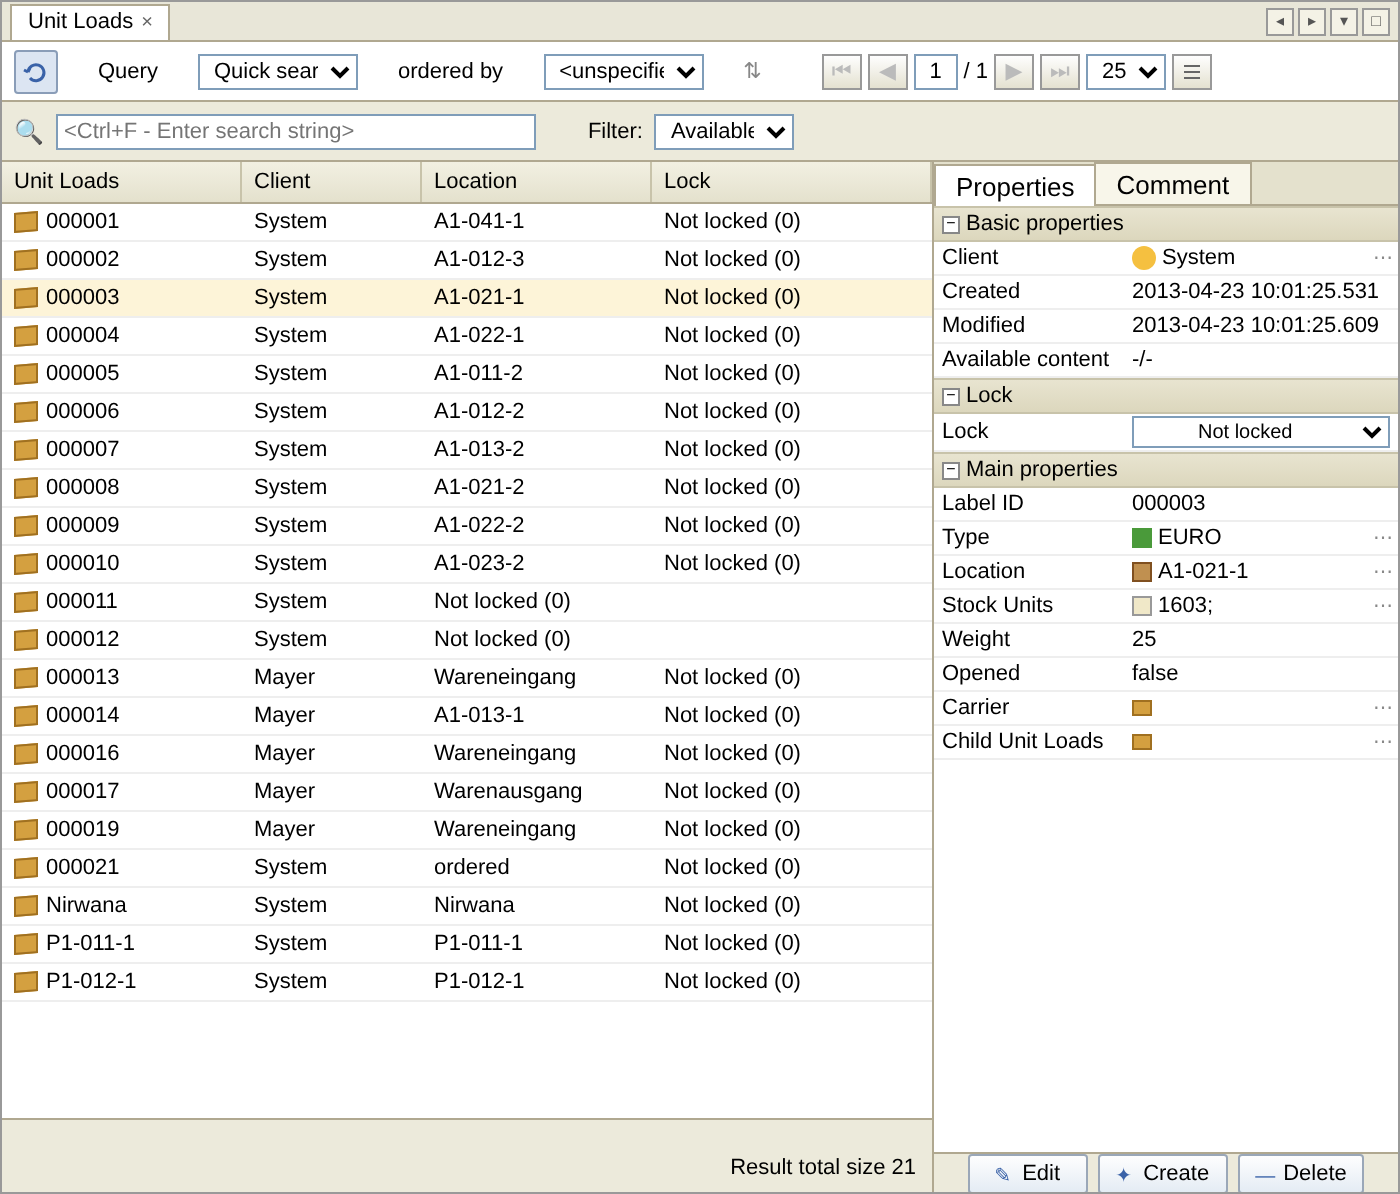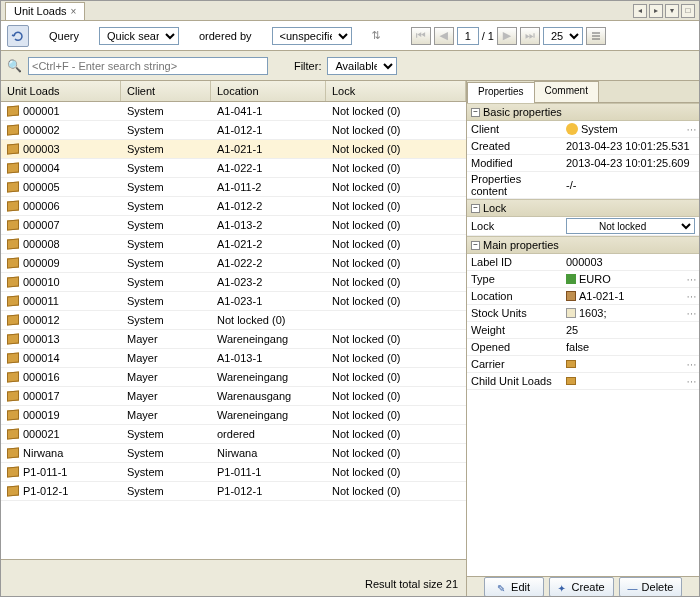--- a/index.html
+++ b/index.html
@@ -27,21 +27,21 @@
 .ghead div { padding: 4px 6px; border-right: 1px solid #c8c3aa; font-size: 11px; }
 .c1 { width: 120px; } .c2 { width: 90px; } .c3 { width: 115px; } .c4 { flex: 1; }
 .row { display: flex; border-bottom: 1px solid #eee; }
 .row.sel { background: #fdf4d8; }
 .row div { padding: 3px 6px; font-size: 11px; }
 .row .c1 { display: flex; align-items: center; gap: 4px; }
 .pkg { width: 12px; height: 10px; background: #d4a040; border: 1px solid #a07020; transform: skewY(-5deg); display: inline-block; }
 .status { height: 18px; text-align: right; padding: 18px 8px; border-top: 1px solid #b0a890; font-size: 11px; background: #eceadB; }
 .right { width: 232px; display: flex; flex-direction: column; background: #eceadB; }
 .rtabs { display: flex; height: 22px; border-bottom: 1px solid #b0a890; background: #e4e1cd; }
-.rtab { padding: 3px 10px; border: 1px solid #b0a890; border-bottom: none; background: #f8f6ea; margin-right: -1px; font-size: 10px; }
+.rtab { padding: 3px 10px; border: 1px solid #b0a890; border-bottom: none; background: #f8f6ea; margin-right: -1px; font-size: 13px; }
 .rtab.act { background: #fff; position: relative; top: 1px; }
 .props { flex: 1; overflow: auto; background: #fff; }
 .sect { background: linear-gradient(#e8e4d0,#dcd7bd); padding: 2px 4px; border-top: 1px solid #c8c3aa; border-bottom: 1px solid #c8c3aa; display: flex; align-items: center; gap: 3px; font-size: 11px; }
 .sect .tw { width: 9px; height: 9px; border: 1px solid #888; background: #fff; display: flex; align-items: center; justify-content: center; font-size: 8px; line-height: 1; }
 .prow { display: flex; border-bottom: 1px solid #eee; align-items: center; min-height: 17px; }
 .prow .pl { width: 95px; padding: 1px 4px; font-size: 11px; }
 .prow .pv { flex: 1; padding: 1px 4px; font-size: 11px; display: flex; align-items: center; gap: 3px; }
 .prow .pe { width: 15px; text-align: center; color: #888; font-size: 10px; }
 .smile { width: 12px; height: 12px; border-radius: 50%; background: #f5c040; display: inline-block; }
 .euro { width: 10px; height: 10px; background: #4a9a3a; display: inline-block; }
@@ -127,21 +127,21 @@
               <div class="c2">System</div>
               <div class="c3">A1-041-1</div>
               <div class="c4">Not locked (0)</div>
             </div>
             <div class="row">
               <div class="c1">
                 <span class="pkg"></span>
                 <span>000002</span>
               </div>
               <div class="c2">System</div>
-              <div class="c3">A1-012-1</div>
+              <div class="c3">A1-012-3</div>
               <div class="c4">Not locked (0)</div>
             </div>
             <div class="row sel">
               <div class="c1">
                 <span class="pkg"></span>
                 <span>000003</span>
               </div>
               <div class="c2">System</div>
               <div class="c3">A1-021-1</div>
               <div class="c4">Not locked (0)</div>
@@ -208,21 +208,20 @@
               <div class="c2">System</div>
               <div class="c3">A1-023-2</div>
               <div class="c4">Not locked (0)</div>
             </div>
             <div class="row">
               <div class="c1">
                 <span class="pkg"></span>
                 <span>000011</span>
               </div>
               <div class="c2">System</div>
-              <div class="c3">A1-023-1</div>
               <div class="c4">Not locked (0)</div>
             </div>
             <div class="row">
               <div class="c1">
                 <span class="pkg"></span>
                 <span>000012</span>
               </div>
               <div class="c2">System</div>
               <div class="c4">Not locked (0)</div>
             </div>
@@ -332,21 +331,21 @@
           </div>
       <div class="prow">
             <div class="pl">Created</div>
             <div class="pv">2013-04-23 10:01:25.531</div>
           </div>
       <div class="prow">
             <div class="pl">Modified</div>
             <div class="pv">2013-04-23 10:01:25.609</div>
           </div>
       <div class="prow">
-            <div class="pl">Properties content</div>
+            <div class="pl">Available content</div>
             <div class="pv">-/-</div>
           </div>
       <div class="sect">
             <span class="tw">−</span>
             <span>Lock</span>
           </div>
       <div class="prow">
             <div class="pl">Lock</div>
             <div class="pv">
               <select class="pselect"><option>Not locked</option></select>

